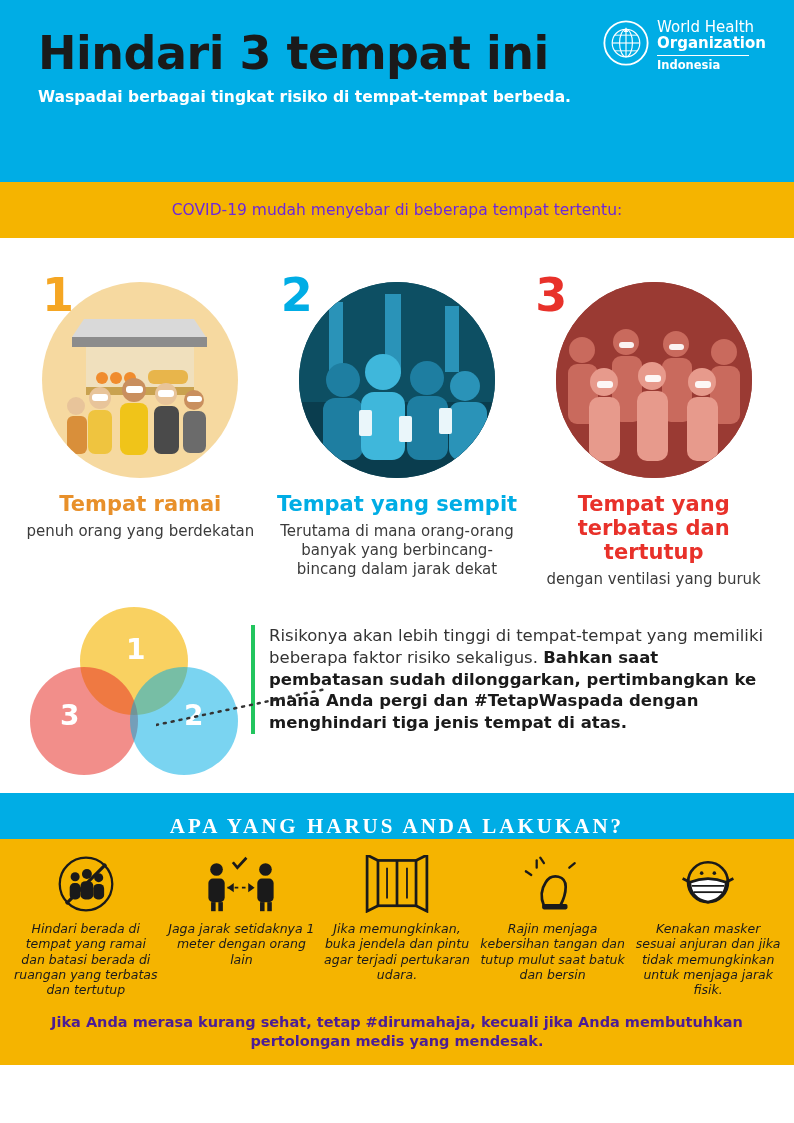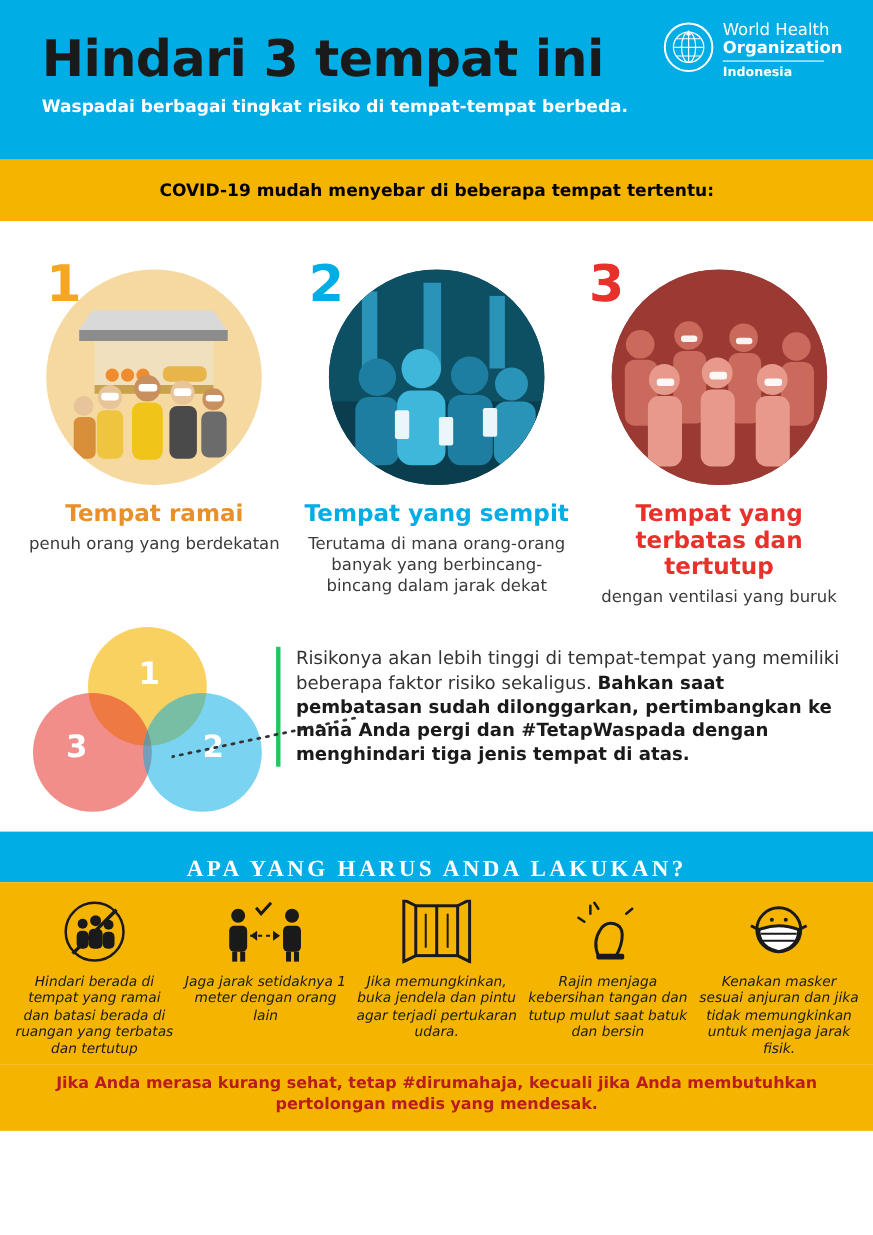--- a/index.html
+++ b/index.html
@@ -7,21 +7,21 @@
     width: 794px; height: 1123px;
     font-family: "DejaVu Sans", sans-serif;
     background: #ffffff;
     overflow: hidden;
   }
   .page { position: relative; width: 794px; height: 1123px; background:#fff; }
 
   
   .header {
     background: #00ade5;
-    height: 145px;
+    height: 182px;
     position: relative;
     padding: 18px 24px 0 38px;
   }
   .header-title {
     color: #1a1a1a;
     font-size: 46px;
     font-weight: bold;
     letter-spacing: -0.5px;
     line-height: 1.0;
     margin-top: 12px;
@@ -48,23 +48,23 @@
 
   
   .banner {
     background: #f5b400;
     height: 56px;
     display: flex;
     align-items: center;
     justify-content: center;
   }
   .banner span {
-    color: #000000;
+    color: #6d28d9;
     font-size: 15.5px;
-    font-weight: bold;
+    font-weight: normal;
   }
 
   
   .places {
     display: flex;
     padding: 18px 14px 0 14px;
     gap: 4px;
   }
   .place { flex: 1; text-align: center; position: relative; }
   .place-num {
@@ -184,21 +184,21 @@
     color: #1a1a1a;
     line-height: 1.22;
     margin-top: 6px;
   }
   .footer-note {
     background: #f5b400;
     text-align: center;
     padding: 8px 30px 14px 30px;
     font-size: 14.5px;
     font-weight: bold;
-    color: #b91c1c;
+    color: #4c1d95;
     line-height: 1.3;
   }
 </style>
 </head>
 <body>
 
 <div class="page">
 
   <div class="header">
     <div class="header-title">Hindari 3 tempat ini</div>

